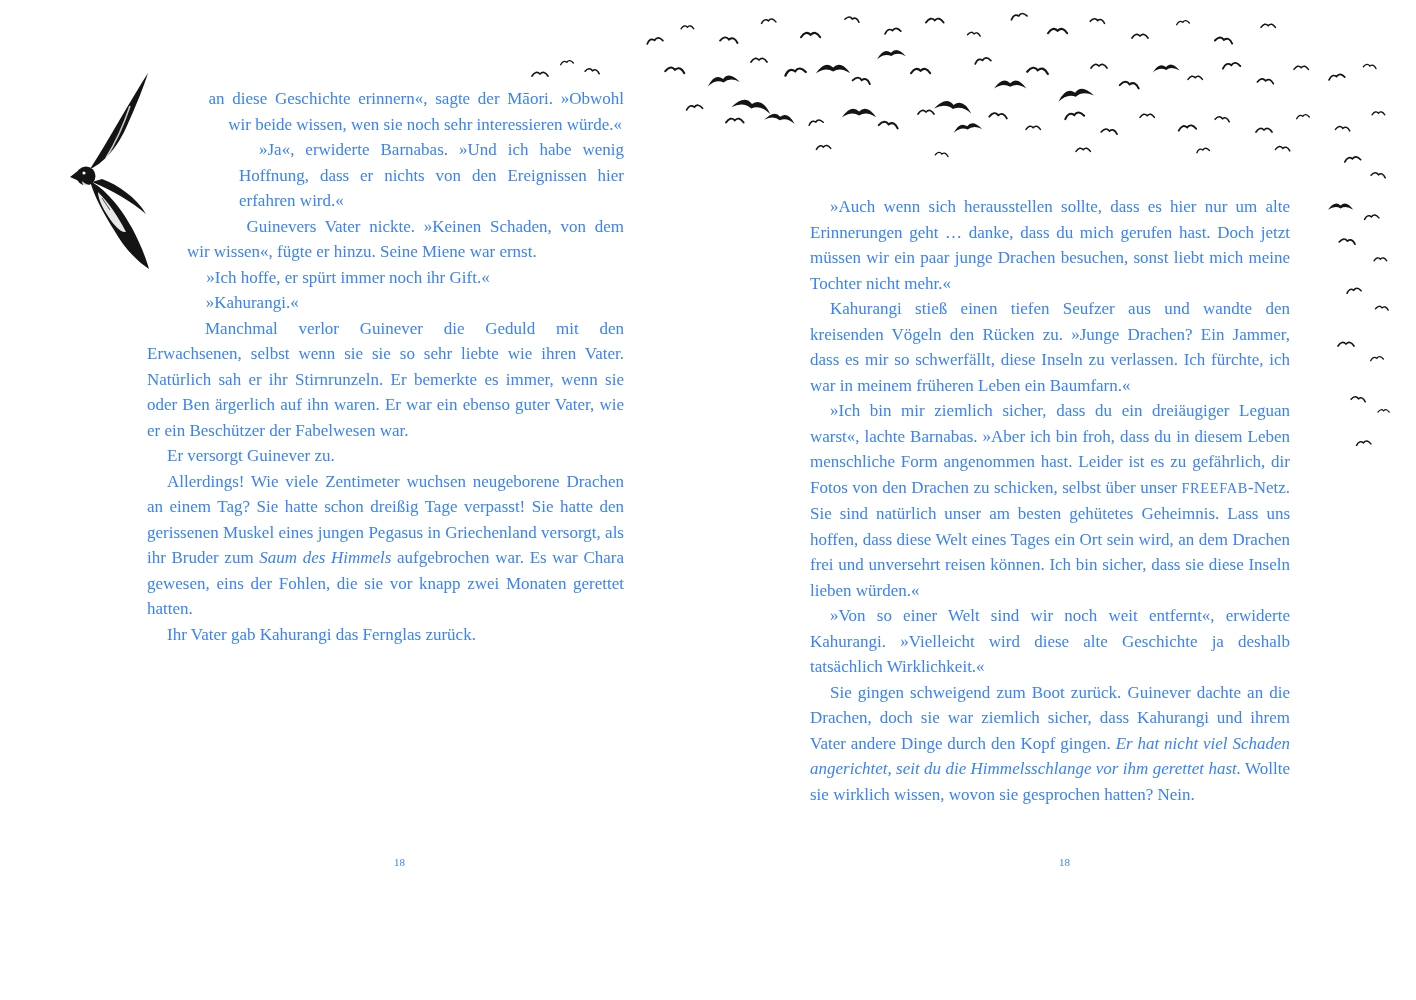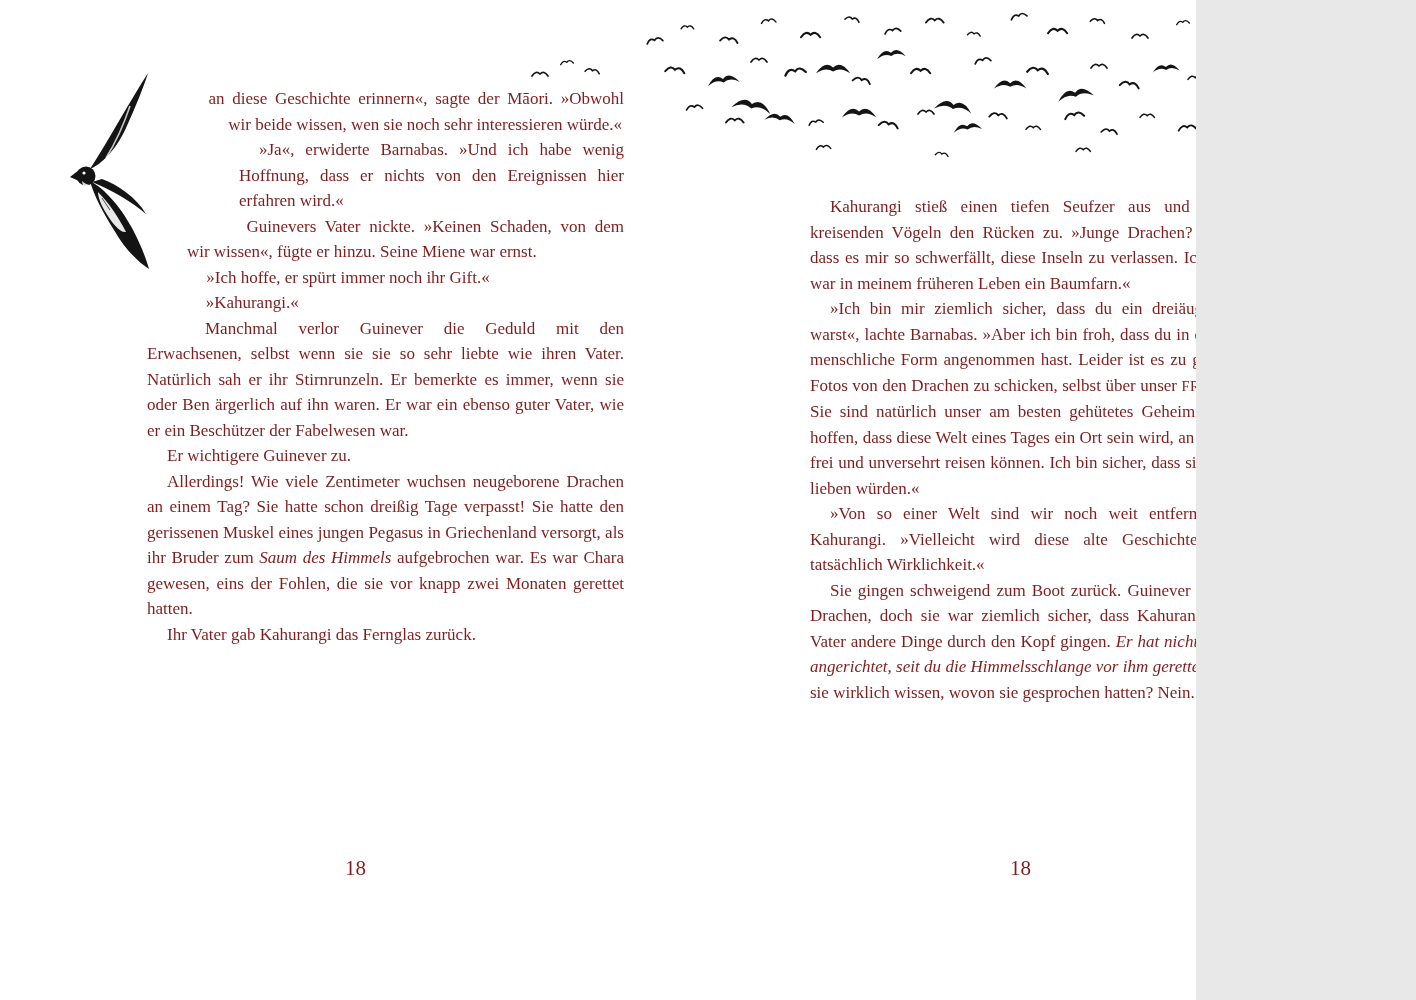--- a/index.html
+++ b/index.html
@@ -1,31 +1,31 @@
 <!DOCTYPE html>
 <html><head>
 <meta charset="utf-8">
 <style>
   html,body{margin:0;padding:0;background:#e8e8e8;}
   .spread{
-    position:relative;width:1196px;height:1000px;background:#ffffff;
-    font-family:"Liberation Serif", serif;color:#7f1d1d;overflow:hidden;
+    position:relative;width:1416px;height:1000px;background:#ffffff;
+    font-family:"Liberation Serif", serif;color:#3b82f6;overflow:hidden;
   }
   .textcol{position:absolute;font-size:17px;line-height:25.5px;text-align:justify;}
   #leftcol{left:127px;top:86px;width:497px;}
   #rightcol{left:790px;top:194px;width:500px;}
   .bird-spacer{
     float:left;width:120px;height:230px;
     shape-outside:polygon(0px 0px,58px 0px,95px 40px,112px 70px,112px 105px,98px 130px,60px 148px,58px 230px,0px 230px);
   }
   .para{margin:0;padding:0;}
   .para.indent{text-indent:20px;margin-left:20px;}
   .italic{font-style:italic;}
   .caps{font-size:0.85em;letter-spacing:0.6px;}
-  .pagenum{position:absolute;top:856px;width:60px;text-align:left;font-size:21px;}
+  .pagenum{position:absolute;top:856px;width:60px;text-align:right;font-size:11px;}
   #pn-left{left:345px;}
   #pn-right{left:1010px;}
   .illu{position:absolute;}
   #bird-illu{left:70px;top:66px;}
   #flock-illu{left:516px;top:4px;}
 </style>
 </head>
 <body>
 
 <div class="spread">
@@ -139,26 +139,27 @@
   </svg>
 
   <div id="leftcol" class="textcol">
     <div class="bird-spacer"></div>
   <p class="para"><span>an diese Geschichte erinnern«, sagte der Māori. »Obwohl wir beide wissen, wen sie noch sehr interessieren würde.«</span></p>
       <p class="para indent"><span>»Ja«, erwiderte Barnabas. »Und ich habe wenig Hoffnung, dass er nichts von den Ereignissen hier erfahren wird.«</span></p>
       <p class="para indent"><span>Guinevers Vater nickte. »Keinen Schaden, von dem wir wissen«, fügte er hinzu. Seine Miene war ernst.</span></p>
       <p class="para indent"><span>»Ich hoffe, er spürt immer noch ihr Gift.«</span></p>
       <p class="para indent"><span>»Kahurangi.«</span></p>
       <p class="para indent"><span>Manchmal verlor Guinever die Geduld mit den Erwachsenen, selbst wenn sie sie so sehr liebte wie ihren Vater. Natürlich sah er ihr Stirnrunzeln. Er bemerkte es immer, wenn sie oder Ben ärgerlich auf ihn waren. Er war ein ebenso guter Vater, wie er ein Beschützer der Fabelwesen war.</span></p>
-      <p class="para indent"><span>Er wichtigere Guinever zu.</span></p>
+      <p class="para indent"><span>Er versorgt Guinever zu.</span></p>
       <p class="para indent"><span>Allerdings! Wie viele Zentimeter wuchsen neugeborene Drachen an einem Tag? Sie hatte schon dreißig Tage verpasst! Sie hatte den gerissenen Muskel eines jungen Pegasus in Griechenland versorgt, als ihr Bruder zum </span><span class="italic">Saum des Himmels</span><span> aufgebrochen war. Es war Chara gewesen, eins der Fohlen, die sie vor knapp zwei Monaten gerettet hatten.</span></p>
       <p class="para indent"><span>Ihr Vater gab Kahurangi das Fernglas zurück.</span></p>
     </div>
 
   <div id="rightcol" class="textcol">
+      <p class="para indent"><span>»Auch wenn sich herausstellen sollte, dass es hier nur um alte Erinnerungen geht … danke, dass du mich gerufen hast. Doch jetzt müssen wir ein paar junge Drachen besuchen, sonst liebt mich meine Tochter nicht mehr.«</span></p>
       <p class="para indent"><span>Kahurangi stieß einen tiefen Seufzer aus und wandte den kreisenden Vögeln den Rücken zu. »Junge Drachen? Ein Jammer, dass es mir so schwerfällt, diese Inseln zu verlassen. Ich fürchte, ich war in meinem früheren Leben ein Baumfarn.«</span></p>
       <p class="para indent"><span>»Ich bin mir ziemlich sicher, dass du ein dreiäugiger Leguan warst«, lachte Barnabas. »Aber ich bin froh, dass du in diesem Leben menschliche Form angenommen hast. Leider ist es zu gefährlich, dir Fotos von den Drachen zu schicken, selbst über unser </span><span class="caps">FREEFAB</span><span>-Netz. Sie sind natürlich unser am besten gehütetes Geheimnis. Lass uns hoffen, dass diese Welt eines Tages ein Ort sein wird, an dem Drachen frei und unversehrt reisen können. Ich bin sicher, dass sie diese Inseln lieben würden.«</span></p>
       <p class="para indent"><span>»Von so einer Welt sind wir noch weit entfernt«, erwiderte Kahurangi. »Vielleicht wird diese alte Geschichte ja deshalb tatsächlich Wirklichkeit.«</span></p>
       <p class="para indent"><span>Sie gingen schweigend zum Boot zurück. Guinever dachte an die Drachen, doch sie war ziemlich sicher, dass Kahurangi und ihrem Vater andere Dinge durch den Kopf gingen. </span><span class="italic">Er hat nicht viel Schaden angerichtet, seit du die Himmelsschlange vor ihm gerettet hast.</span><span> Wollte sie wirklich wissen, wovon sie gesprochen hatten? Nein.</span></p>
     </div>
 
   <div id="pn-left" class="pagenum">18</div>
   <div id="pn-right" class="pagenum">18</div>
 
 </div>

